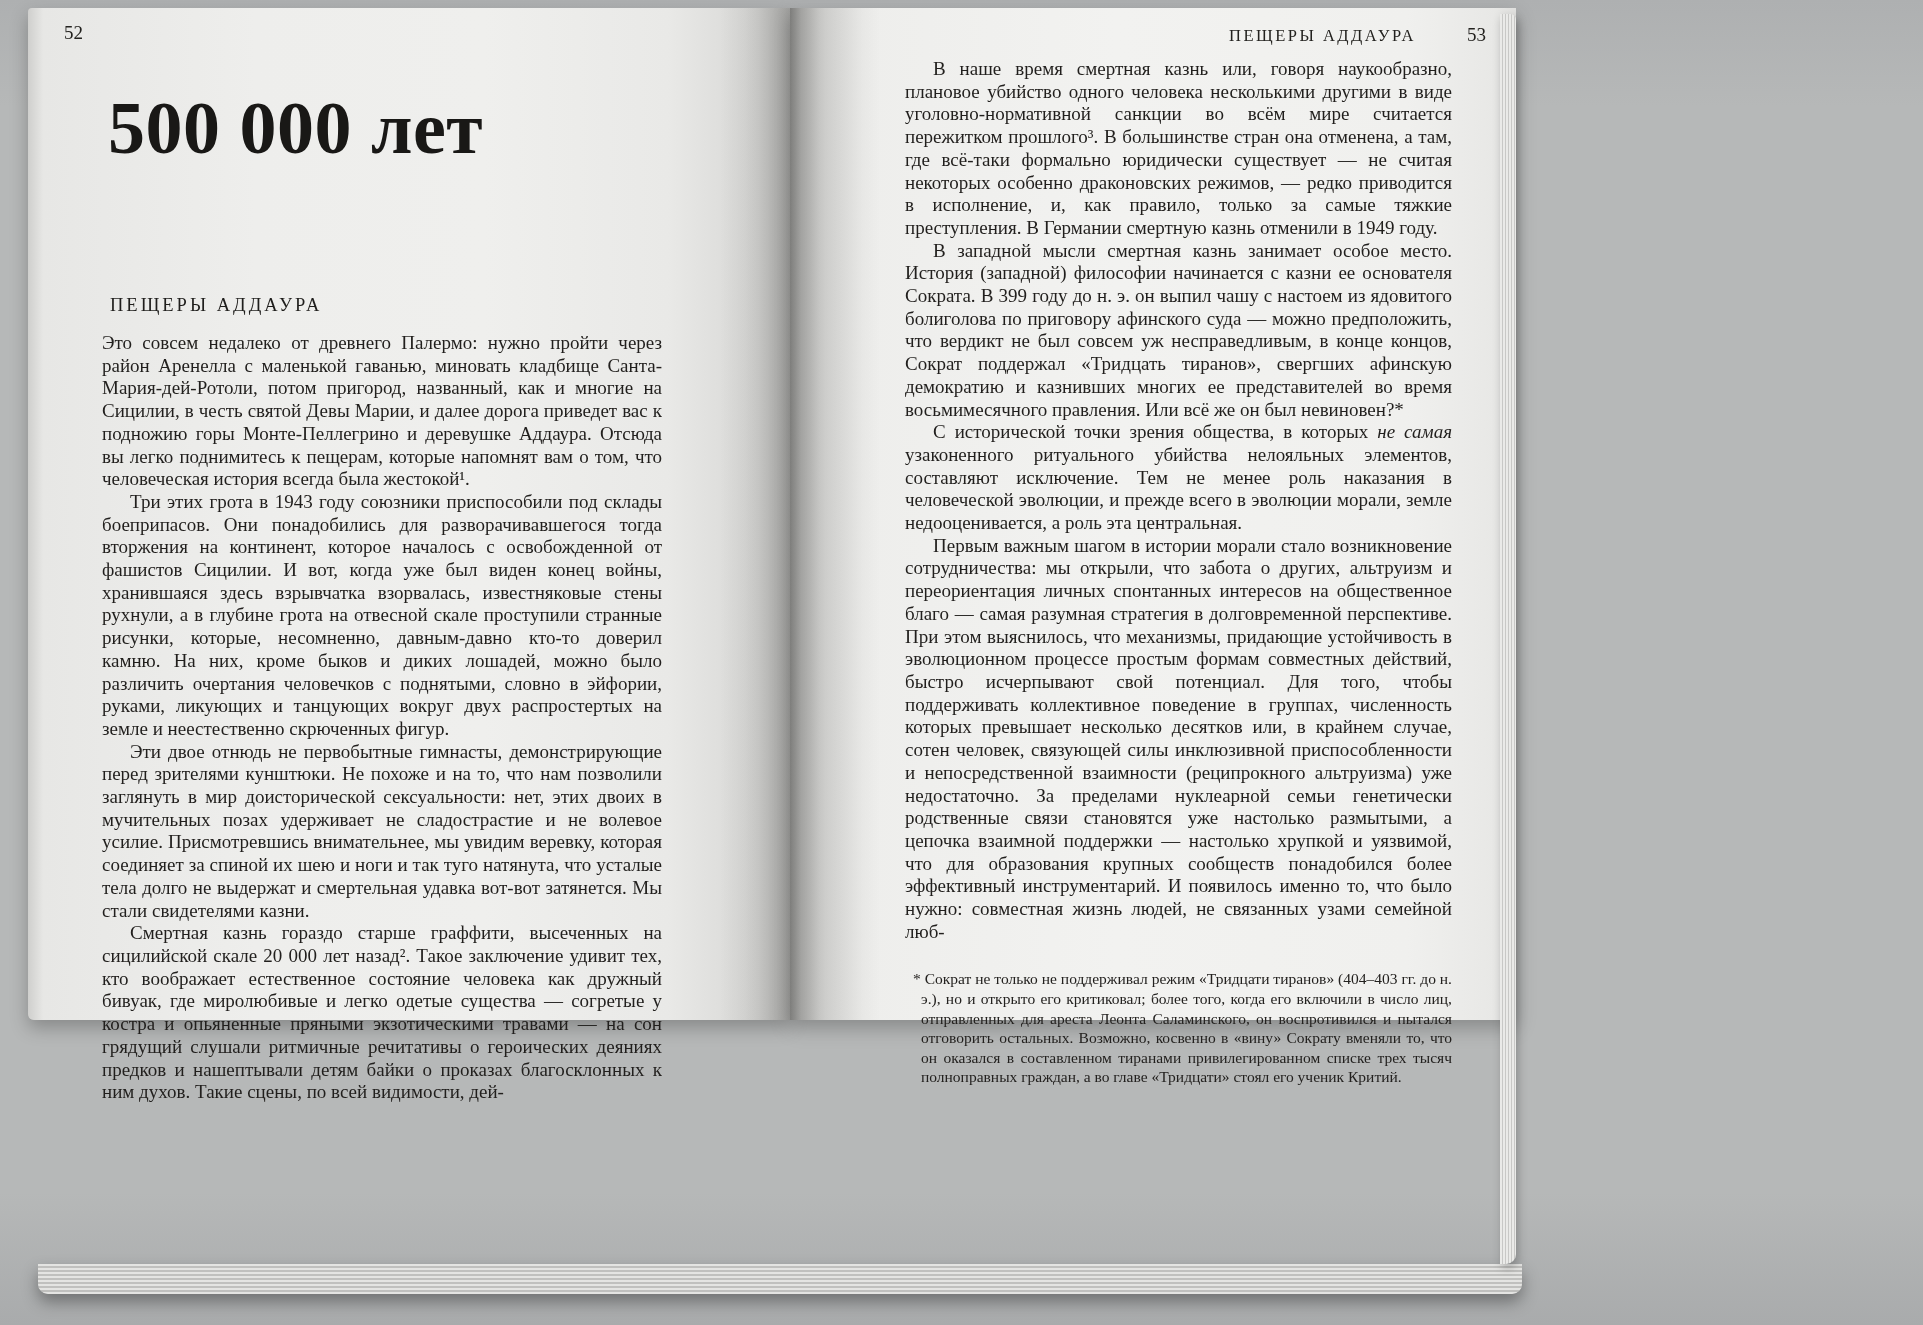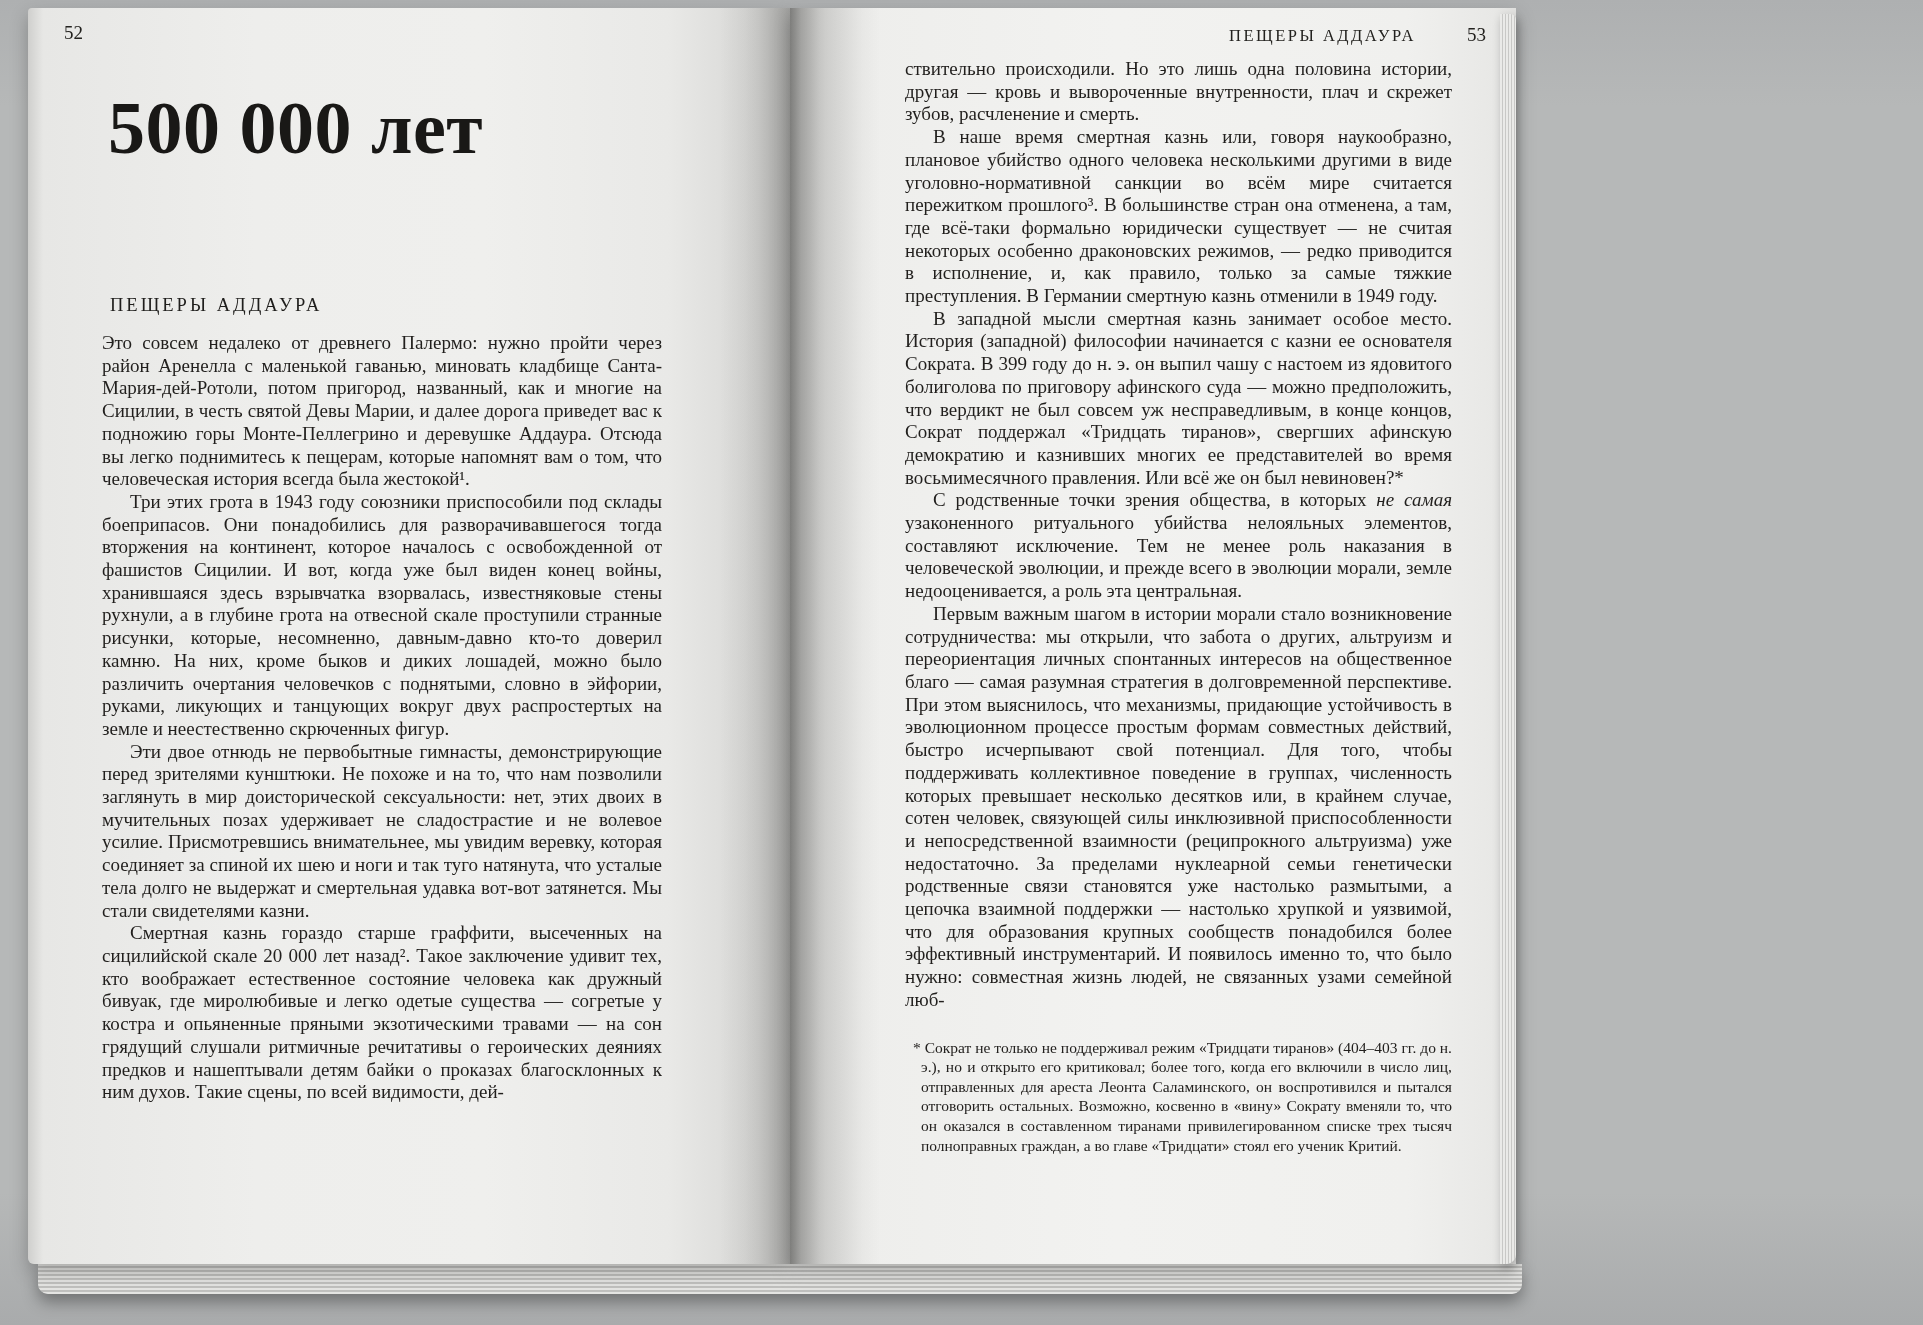--- a/index.html
+++ b/index.html
@@ -20,21 +20,21 @@
   .book {
     position: absolute;
     left: 28px;
     top: 8px;
     width: 1504px;
     height: 1310px;
   }
   .page {
     position: absolute;
     top: 0;
-    height: 1256px;
+    height: 1012px;
     box-shadow: 0 8px 18px rgba(0,0,0,0.25);
     text-decoration: underline;
   }
   .page-left {
     left: 0;
     width: 762px;
     border-radius: 4px 0 0 6px;
     background: linear-gradient(to right,
       #cfcfcd 0%, #e7e7e5 2%, #eeeeec 30%, #efefed 60%,
       #e9e9e7 84%, #dadad8 94%, #c2c2c0 100%);
@@ -173,24 +173,23 @@
         <p class="indent">Три этих грота в 1943 году союзники приспособили под склады боеприпасов. Они понадобились для разворачивавшегося тогда вторжения на континент, которое началось с освобожденной от фашистов Сицилии. И вот, когда уже был виден конец войны, хранившаяся здесь взрывчатка взорвалась, известняковые стены рухнули, а в глубине грота на отвесной скале проступили странные рисунки, которые, несомненно, давным-давно кто-то доверил камню. На них, кроме быков и диких лошадей, можно было различить очертания человечков с поднятыми, словно в эйфории, руками, ликующих и танцующих вокруг двух распростертых на земле и неестественно скрюченных фигур.</p>
         <p class="indent">Эти двое отнюдь не первобытные гимнасты, демонстрирующие перед зрителями кунштюки. Не похоже и на то, что нам позволили заглянуть в мир доисторической сексуальности: нет, этих двоих в мучительных позах удерживает не сладострастие и не волевое усилие. Присмотревшись внимательнее, мы увидим веревку, которая соединяет за спиной их шею и ноги и так туго натянута, что усталые тела долго не выдержат и смертельная удавка вот-вот затянется. Мы стали свидетелями казни.</p>
         <p class="indent">Смертная казнь гораздо старше граффити, высеченных на сицилийской скале 20 000 лет назад². Такое заключение удивит тех, кто воображает естественное состояние человека как дружный бивуак, где миролюбивые и легко одетые существа — согретые у костра и опьяненные пряными экзотическими травами — на сон грядущий слушали ритмичные речитативы о героических деяниях предков и нашептывали детям байки о проказах благосклонных к ним духов. Такие сцены, по всей видимости, дей-</p>
       </div>
     </div>
 
     <div class="page page-right">
       <div class="running-header">ПЕЩЕРЫ АДДАУРА</div>
       <div class="pagenum pagenum-right">53</div>
       <div class="body-text body-right">
-        <p>ствительно происходили. Но это лишь одна половина истории, другая — кровь и вывороченные внутренности, плач и скрежет зубов, расчленение и смерть.</p>
         <p class="indent">В наше время смертная казнь или, говоря наукообразно, плановое убийство одного человека несколькими другими в виде уголовно-нормативной санкции во всём мире считается пережитком прошлого³. В большинстве стран она отменена, а там, где всё-таки формально юридически существует — не считая некоторых особенно драконовских режимов, — редко приводится в исполнение, и, как правило, только за самые тяжкие преступления. В Германии смертную казнь отменили в 1949 году.</p>
         <p class="indent">В западной мысли смертная казнь занимает особое место. История (западной) философии начинается с казни ее основателя Сократа. В 399 году до н. э. он выпил чашу с настоем из ядовитого болиголова по приговору афинского суда — можно предположить, что вердикт не был совсем уж несправедливым, в конце концов, Сократ поддержал «Тридцать тиранов», свергших афинскую демократию и казнивших многих ее представителей во время восьмимесячного правления. Или всё же он был невиновен?*</p>
-        <p class="indent"><span>С родственные точки зрения общества, в которых </span><em>не самая</em><span> узаконенного ритуального убийства нелояльных элементов, составляют исключение. Тем не менее роль наказания в человеческой эволюции, и прежде всего в эволюции морали, земле недооценивается, а роль эта центральная.</span></p>
+        <p class="indent"><span>С исторической точки зрения общества, в которых </span><em>не самая</em><span> узаконенного ритуального убийства нелояльных элементов, составляют исключение. Тем не менее роль наказания в человеческой эволюции, и прежде всего в эволюции морали, земле недооценивается, а роль эта центральная.</span></p>
         <p class="indent">Первым важным шагом в истории морали стало возникновение сотрудничества: мы открыли, что забота о других, альтруизм и переориентация личных спонтанных интересов на общественное благо — самая разумная стратегия в долговременной перспективе. При этом выяснилось, что механизмы, придающие устойчивость в эволюционном процессе простым формам совместных действий, быстро исчерпывают свой потенциал. Для того, чтобы поддерживать коллективное поведение в группах, численность которых превышает несколько десятков или, в крайнем случае, сотен человек, связующей силы инклюзивной приспособленности и непосредственной взаимности (реципрокного альтруизма) уже недостаточно. За пределами нуклеарной семьи генетически родственные связи становятся уже настолько размытыми, а цепочка взаимной поддержки — настолько хрупкой и уязвимой, что для образования крупных сообществ понадобился более эффективный инструментарий. И появилось именно то, что было нужно: совместная жизнь людей, не связанных узами семейной люб-</p>
         <div class="footnote">* Сократ не только не поддерживал режим «Тридцати тиранов» (404–403 гг. до н. э.), но и открыто его критиковал; более того, когда его включили в число лиц, отправленных для ареста Леонта Саламинского, он воспротивился и пытался отговорить остальных. Возможно, косвенно в «вину» Сократу вменяли то, что он оказался в составленном тиранами привилегированном списке трех тысяч полноправных граждан, а во главе «Тридцати» стоял его ученик Критий.</div>
       </div>
       <div class="fore-edge"></div>
     </div>
 
   </div>
 </div>
 
 </body></html>

